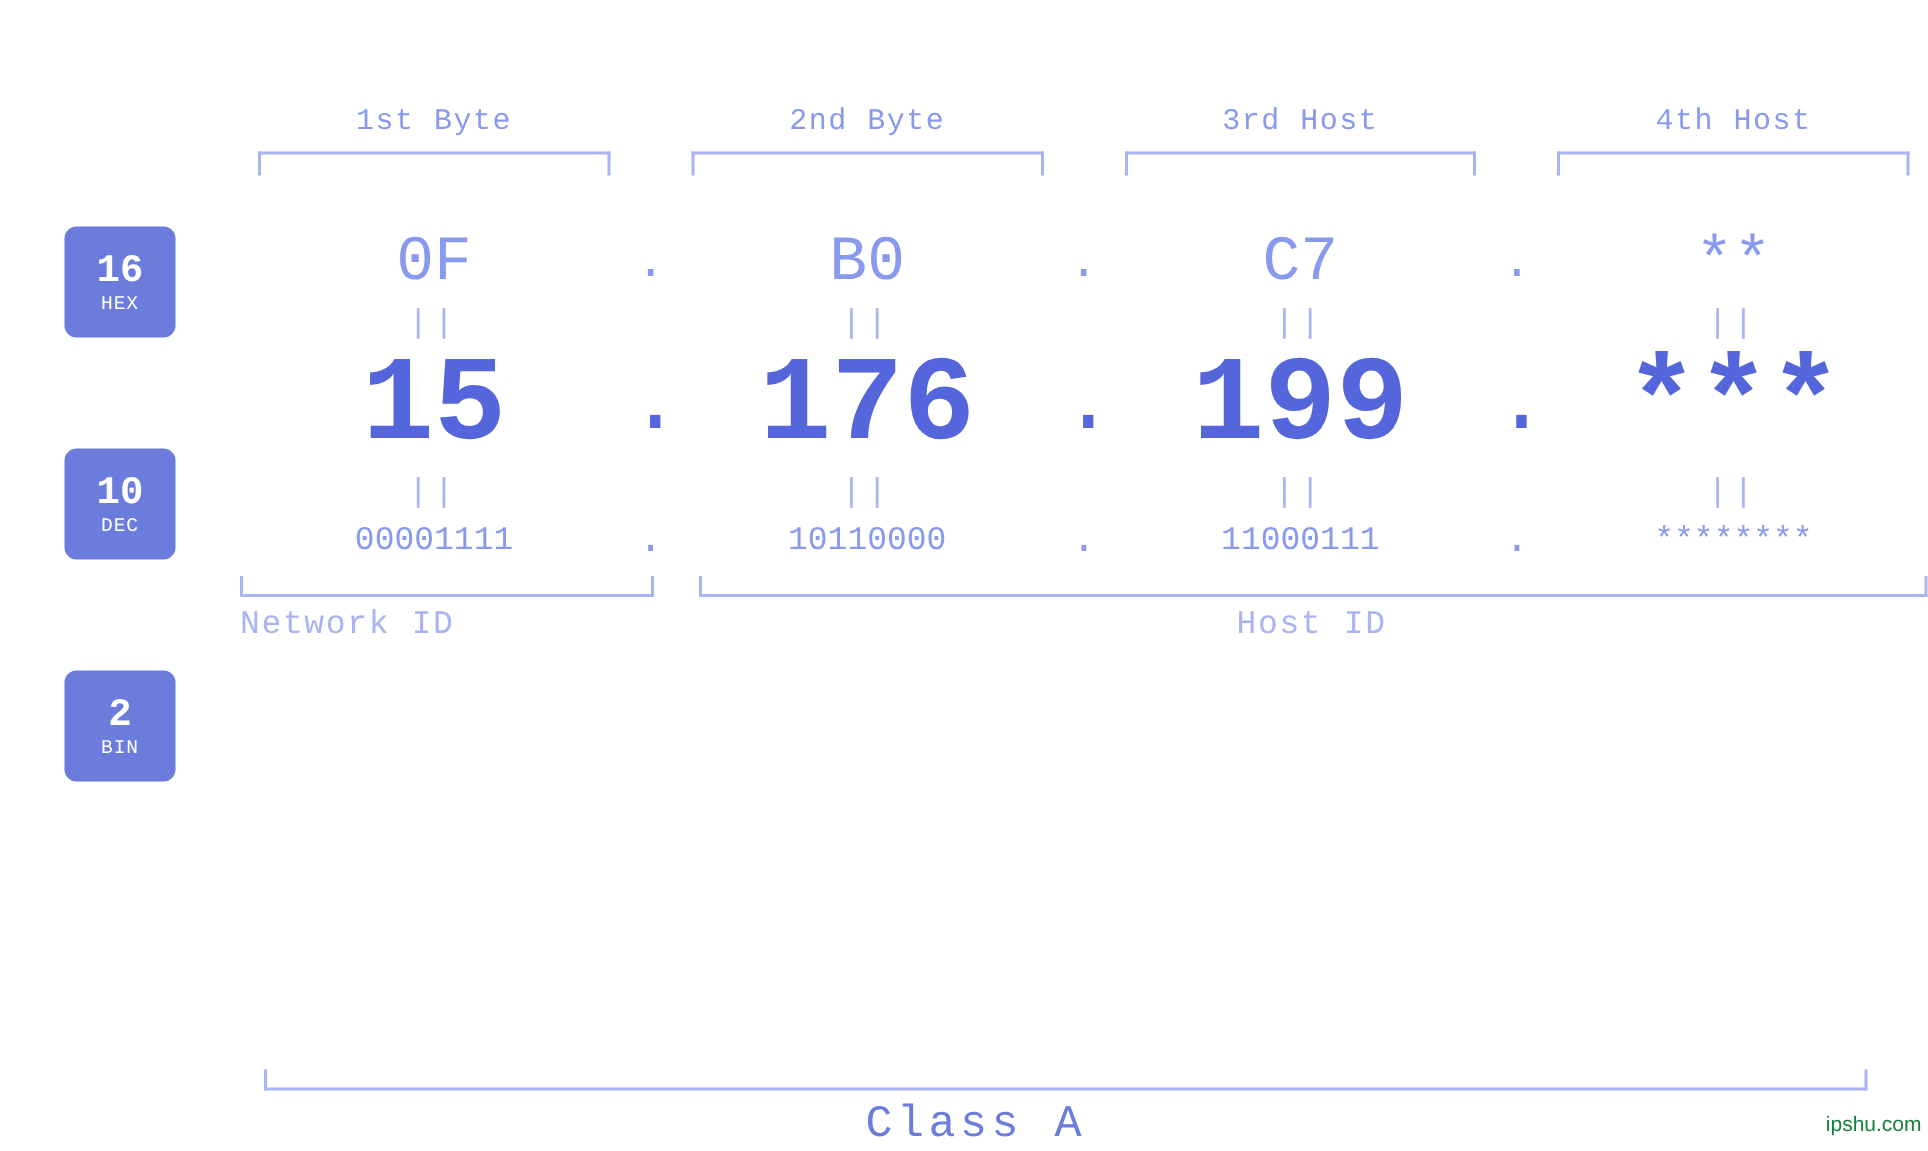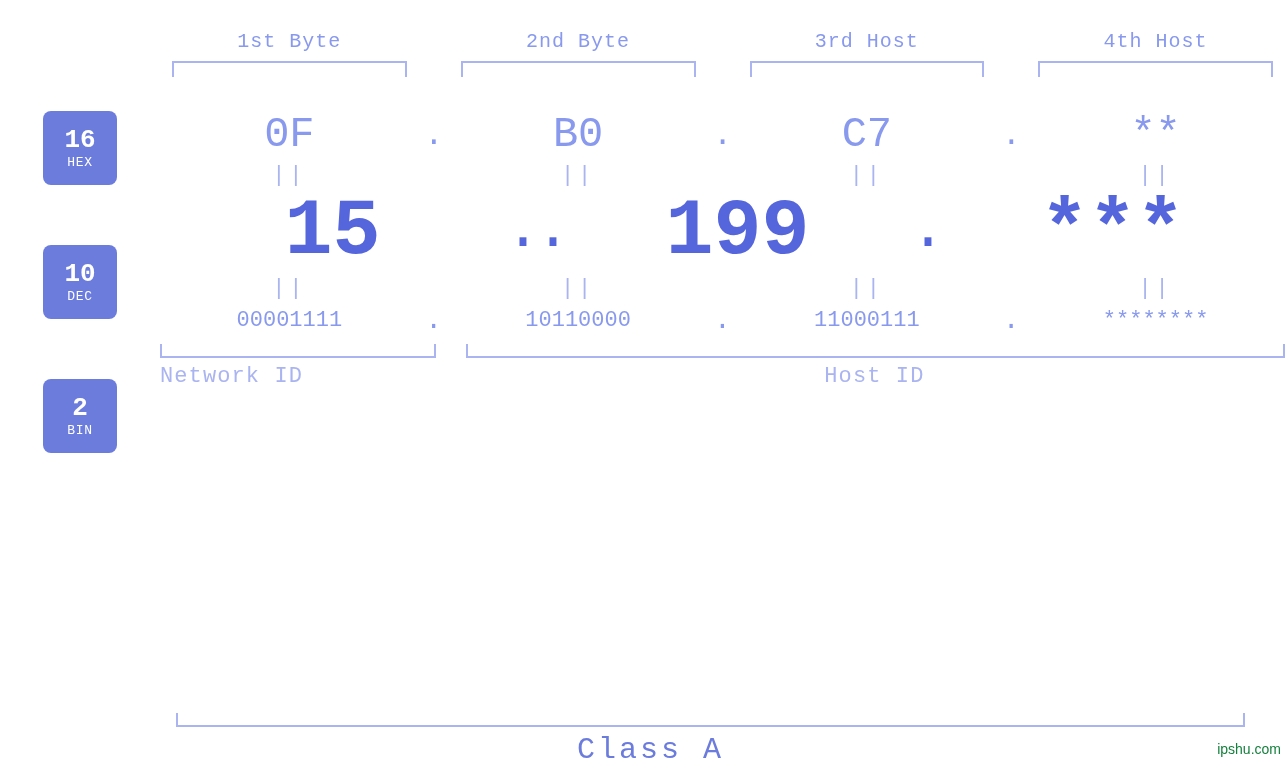--- a/index.html
+++ b/index.html
@@ -30,20 +30,21 @@
       padding-left: 160px;
       margin-top: 30px;
     }
 
     .byte-header {
       flex: 1;
       text-align: center;
       font-size: 20px;
       color: #8899ee;
       letter-spacing: 0.05em;
+      margin-top: 40px;
     }
 
     
     .bracket-lines-top {
       display: flex;
       width: 100%;
       padding-left: 160px;
       margin-top: 8px;
       margin-bottom: 20px;
     }
@@ -74,21 +75,21 @@
     }
 
     
     .base-badges {
       display: flex;
       flex-direction: column;
       align-items: center;
       justify-content: space-around;
       width: 160px;
       padding-top: 10px;
-      gap: 0;
+      gap: 14px;
     }
 
     .badge {
       width: 74px;
       height: 74px;
       background: #6b7cdd;
       border-radius: 8px;
       display: flex;
       flex-direction: column;
       align-items: center;
@@ -295,20 +296,23 @@
         <div class="equals-cell">||</div>
         <div class="equals-dot-sep"></div>
         <div class="equals-cell">||</div>
       </div>
 
       <div class="value-row dec-row">
         <div class="value-cell">
           <span class="dec-val">15</span>
         </div>
         <div class="dot-sep dec-dot">.</div>
+        <div class="value-cell">
+          <span class="dec-val">176</span>
+        </div>
         <div class="dot-sep dec-dot">.</div>
         <div class="value-cell">
           <span class="dec-val">199</span>
         </div>
         <div class="dot-sep dec-dot">.</div>
         <div class="value-cell">
           <span class="dec-val">***</span>
         </div>
       </div>
 

